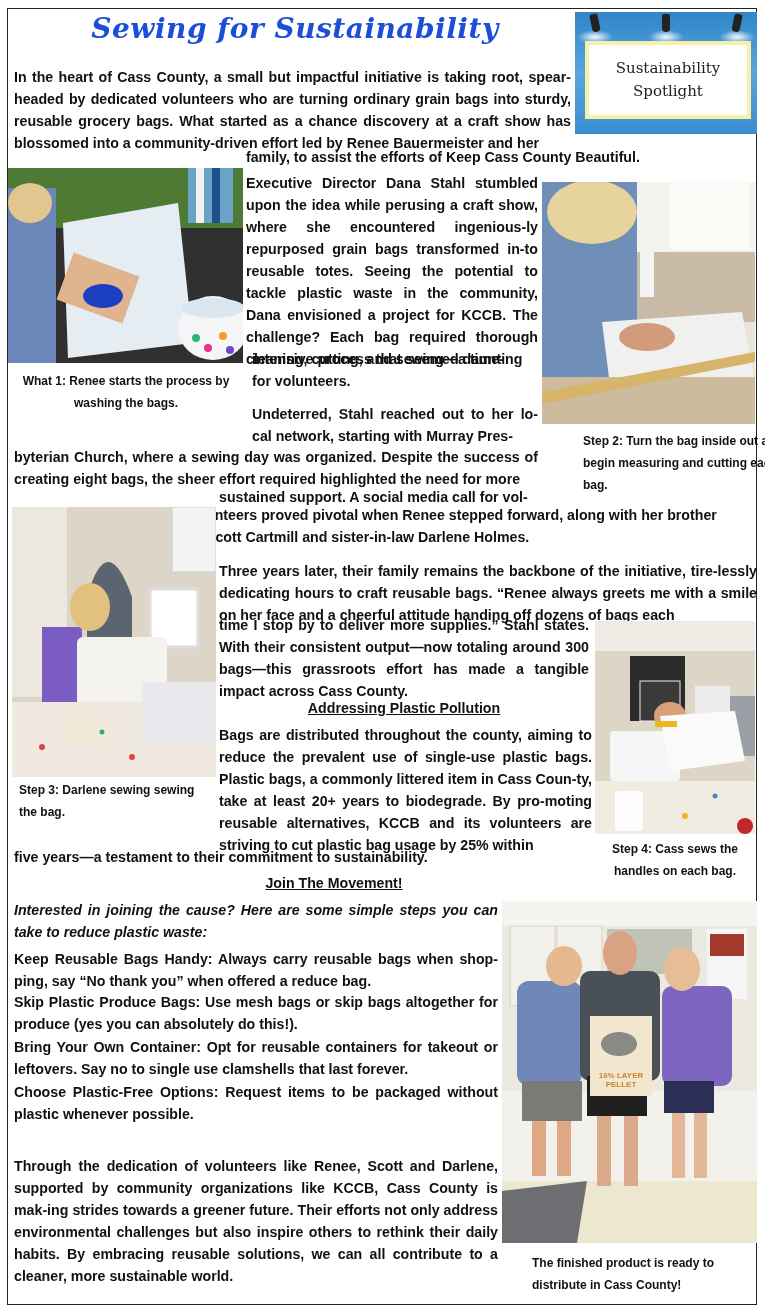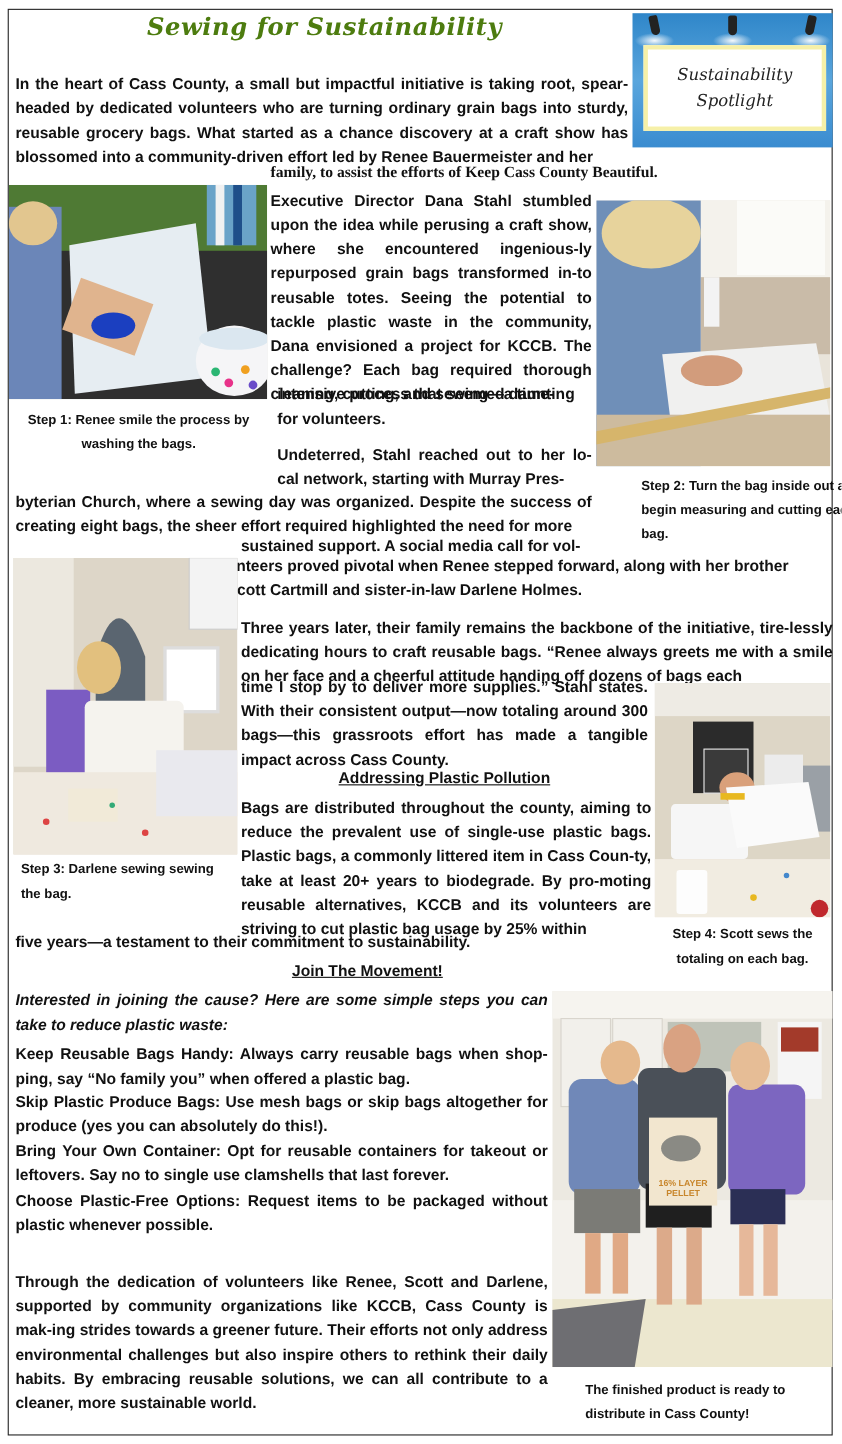--- a/index.html
+++ b/index.html
@@ -1,22 +1,22 @@
 <!DOCTYPE html>
 <html><head>
 <meta charset="utf-8">
 <style>
   html,body{margin:0;padding:0;background:#fff;}
   body{width:765px;height:1313px;position:relative;overflow:hidden;font-family:"Liberation Sans",sans-serif;color:#111;}
   .frame{position:absolute;left:7px;top:8px;width:750px;height:1297px;border:1.5px solid #222;box-sizing:border-box;}
-  .title{position:absolute;left:60px;top:12px;width:470px;text-align:center;font-family:"DejaVu Serif",serif;font-style:italic;font-weight:bold;font-size:22px;letter-spacing:0.5px;color:#4d7c0f;}
+  .title{position:absolute;left:60px;top:12px;width:470px;text-align:center;font-family:"DejaVu Serif",serif;font-style:italic;font-weight:bold;font-size:28px;letter-spacing:0.5px;color:#1d4ed8;}
   .spot{position:absolute;left:575px;top:12px;width:182px;height:122px;background:linear-gradient(#2f86c9,#5aa6dd 50%,#3a8cd0);box-sizing:border-box;}
   .spot .lamp{position:absolute;top:2px;width:8px;height:18px;background:#222;border-radius:2px 2px 4px 4px;}
   .spot .glow{position:absolute;top:18px;width:36px;height:14px;background:radial-gradient(ellipse,#f4f8fc,transparent 70%);}
-  .spot .board{position:absolute;left:10px;top:29px;width:166px;height:78px;background:#fff;border:4px solid #f6f0a8;box-sizing:border-box;display:flex;align-items:center;justify-content:center;text-align:center;font-family:"DejaVu Serif",serif;font-size:15px;line-height:23px;color:#222;font-style:italic;}
+  .spot .board{position:absolute;left:10px;top:29px;width:166px;height:78px;background:#fff;border:4px solid #f6f0a8;box-sizing:border-box;display:flex;align-items:center;justify-content:center;text-align:center;font-family:"DejaVu Serif",serif;font-size:15px;line-height:23px;color:#222;}
   .p{position:absolute;font-weight:bold;font-size:14.2px;line-height:22px;text-align:justify;margin:0;}
   .heading{position:absolute;font-weight:bold;font-size:14.2px;text-decoration:underline;text-align:center;}
   .cap{position:absolute;font-weight:bold;font-size:12px;line-height:22px;text-align:center;}
   .cap.left{text-align:left;}
   .photo{position:absolute;overflow:hidden;}
   .photo svg{display:block;width:100%;height:100%;}
 </style>
 </head>
 <body>
 
@@ -33,21 +33,21 @@
   <div class="lamp" style="left:158px;transform:rotate(12deg)"></div>
   <div class="board">
     <div>
         <div>Sustainability</div>
         <div>Spotlight</div>
       </div>
   </div>
 </div>
 
 <p class="p" style="left:14px;top:66px;width:557px;">In the heart of Cass County, a small but impactful initiative is taking root, spear-headed by dedicated volunteers who are turning ordinary grain bags into sturdy, reusable grocery bags. What started as a chance discovery at a craft show has blossomed into a community-driven effort led by Renee Bauermeister and her</p>
-<p class="p" style="left:246px;top:146px;width:404px;font-family:Liberation Serif, serif;">family, to assist  the efforts of Keep Cass County Beautiful.</p>
+<p class="p" style="left:246px;top:146px;width:404px;">family, to assist  the efforts of Keep Cass County Beautiful.</p>
 
 <div class="photo" style="left:8px;top:168px;width:235px;height:195px;">
   <svg viewBox="0 0 235 195" preserveAspectRatio="none">
     <rect width="235" height="195" fill="#4f7a34"></rect>
     <rect x="0" y="60" width="235" height="135" fill="#2f2f2f"></rect>
     <rect x="180" y="0" width="45" height="55" fill="#6aa3c8"></rect>
     <rect x="188" y="0" width="8" height="55" fill="#f1f1f1"></rect>
     <rect x="204" y="0" width="8" height="55" fill="#1f4f8a"></rect>
     <rect x="0" y="20" width="48" height="175" fill="#6b86b8"></rect>
     <ellipse cx="22" cy="35" rx="22" ry="20" fill="#e2c68f"></ellipse>
@@ -55,21 +55,21 @@
     <rect x="55" y="95" width="70" height="50" fill="#e0b48e" transform="rotate(20 90 120)"></rect>
     <ellipse cx="95" cy="128" rx="20" ry="12" fill="#1b3fc0"></ellipse>
     <ellipse cx="205" cy="160" rx="35" ry="32" fill="#f5f5f7"></ellipse>
     <ellipse cx="205" cy="140" rx="32" ry="10" fill="#dbe7f0"></ellipse>
     <circle cx="188" cy="170" r="4" fill="#2bb673"></circle>
       <circle cx="200" cy="180" r="4" fill="#e8328a"></circle>
       <circle cx="215" cy="168" r="4" fill="#f0a020"></circle>
       <circle cx="222" cy="182" r="4" fill="#6a4cc9"></circle>
   </svg>
 </div>
-<div class="cap" style="left:20px;top:370px;width:212px;">Step 1: Renee smile the process by washing the bags.</div>
+<div class="cap" style="left:20px;top:370px;width:212px;">What 1: Renee starts the process by washing the bags.</div>
 
 <p class="p" style="left:246px;top:172px;width:292px;">Executive Director Dana Stahl stumbled upon the idea while perusing a craft show, where she encountered ingenious-ly repurposed grain bags transformed in-to reusable totes. Seeing the potential to tackle plastic waste in the community, Dana envisioned a project for KCCB. The challenge? Each bag required thorough cleaning, cutting, and sewing—a time-</p>
 <p class="p" style="left:252px;top:348px;width:286px;text-align:left;">intensive process that seemed daunting for volunteers.</p>
 
 <div class="photo" style="left:542px;top:182px;width:213px;height:242px;">
   <svg viewBox="0 0 213 242" preserveAspectRatio="none">
     <rect width="213" height="242" fill="#e9e4da"></rect>
     <rect x="95" y="0" width="118" height="70" fill="#f4f2ec"></rect>
     <rect x="128" y="0" width="80" height="68" fill="#fbfbf8"></rect>
     <rect x="95" y="70" width="118" height="70" fill="#c9bba8"></rect>
@@ -125,29 +125,29 @@
     <polygon points="65,95 140,90 150,140 75,150" fill="#fafafa"></polygon>
     <rect x="60" y="100" width="22" height="6" fill="#e8b820"></rect>
     <rect x="0" y="160" width="160" height="53" fill="#f1ece1"></rect>
     <circle cx="30" cy="185" r="3" fill="#d44"></circle>
       <circle cx="90" cy="195" r="3" fill="#e8b820"></circle>
       <circle cx="120" cy="175" r="2.5" fill="#48c"></circle>
     <rect x="20" y="170" width="28" height="40" rx="3" fill="#fdfdfd"></rect>
     <circle cx="150" cy="205" r="8" fill="#c0282d"></circle>
   </svg>
 </div>
-<div class="cap" style="left:595px;top:838px;width:160px;">Step 4: Scott sews the totaling on each bag.</div>
+<div class="cap" style="left:595px;top:838px;width:160px;">Step 4: Cass sews the handles on each bag.</div>
 
 <div class="heading" style="left:219px;top:700px;width:370px;">Addressing Plastic Pollution</div>
 <p class="p" style="left:219px;top:724px;width:373px;">Bags are distributed throughout the county, aiming to reduce the prevalent use of single-use plastic bags. Plastic bags, a commonly littered item in Cass Coun-ty,  take at least 20+ years to biodegrade. By pro-moting reusable alternatives, KCCB and its volunteers are striving to cut plastic bag usage by 25% within</p>
 <p class="p" style="left:14px;top:846px;width:560px;text-align:left;">five years—a testament to their commitment to sustainability.</p>
 
 <div class="heading" style="left:14px;top:875px;width:640px;">Join The Movement!</div>
 <p class="p" style="left:14px;top:899px;width:484px;font-style:italic;">Interested in joining the cause? Here are some simple steps you can take to reduce plastic waste:</p>
-<p class="p" style="left:14px;top:948px;width:484px;">Keep Reusable Bags Handy: Always carry reusable bags when shop-ping, say “No family you” when offered a plastic bag.</p>
+<p class="p" style="left:14px;top:948px;width:484px;">Keep Reusable Bags Handy: Always carry reusable bags when shop-ping, say “No thank you” when offered a reduce bag.</p>
 <p class="p" style="left:14px;top:991px;width:484px;">Skip Plastic Produce Bags: Use mesh bags or skip bags altogether for produce (yes you can absolutely do this!).</p>
 <p class="p" style="left:14px;top:1036px;width:484px;">Bring Your Own Container: Opt for reusable containers for takeout or leftovers. Say no to single use clamshells that last forever.</p>
 <p class="p" style="left:14px;top:1081px;width:484px;">Choose Plastic-Free Options: Request items to be packaged without plastic whenever possible.</p>
 
 <p class="p" style="left:14px;top:1155px;width:484px;">Through the dedication of volunteers like Renee, Scott and Darlene, supported by community organizations like KCCB, Cass County is mak-ing strides towards a greener future. Their efforts not only address environmental challenges but also inspire others to rethink their daily habits. By embracing reusable solutions, we can all contribute to a cleaner, more sustainable world.</p>
 
 <div class="photo" style="left:502px;top:901px;width:255px;height:342px;">
   <svg viewBox="0 0 255 342" preserveAspectRatio="none">
     <rect width="255" height="342" fill="#ece9e1"></rect>
     <rect x="0" y="0" width="255" height="25" fill="#f6f4ef"></rect>

